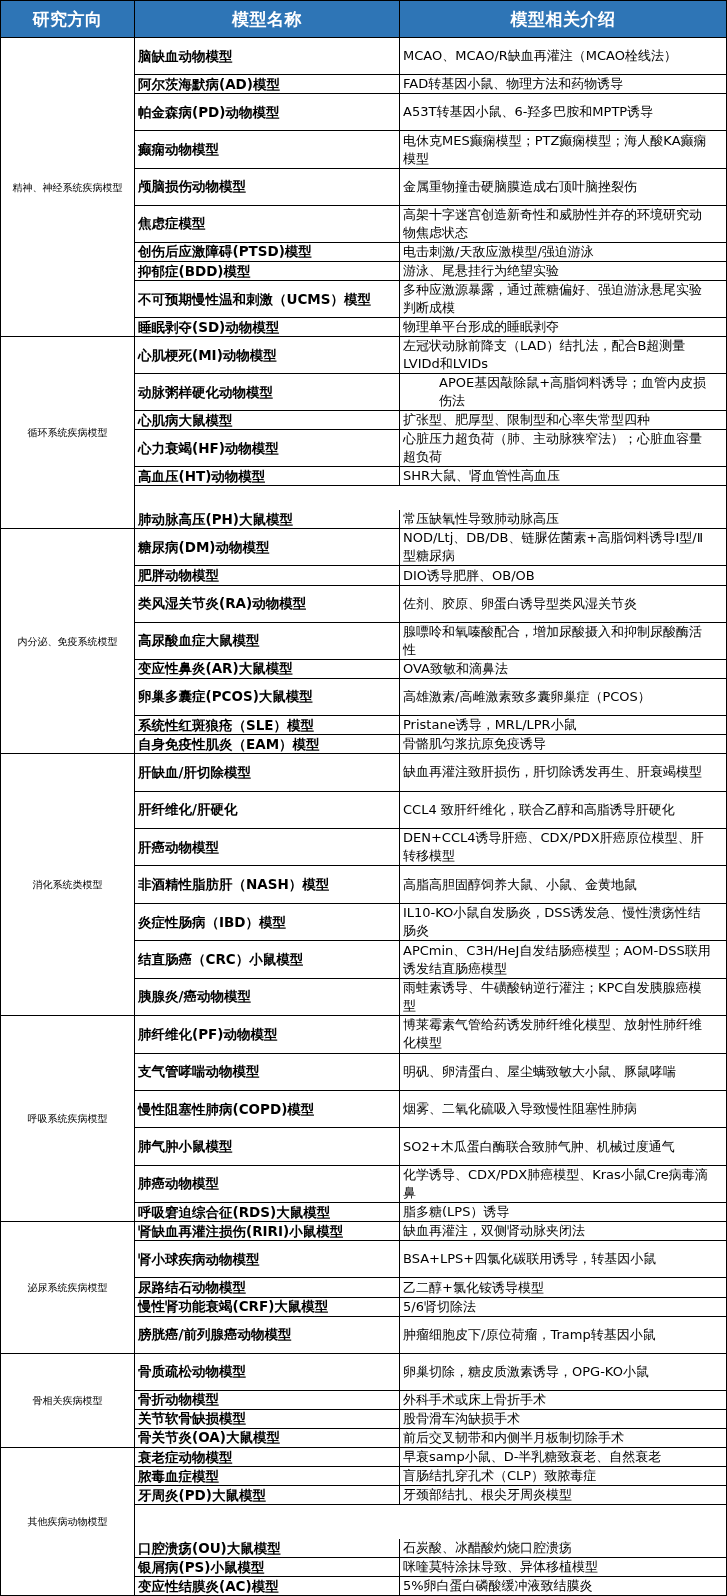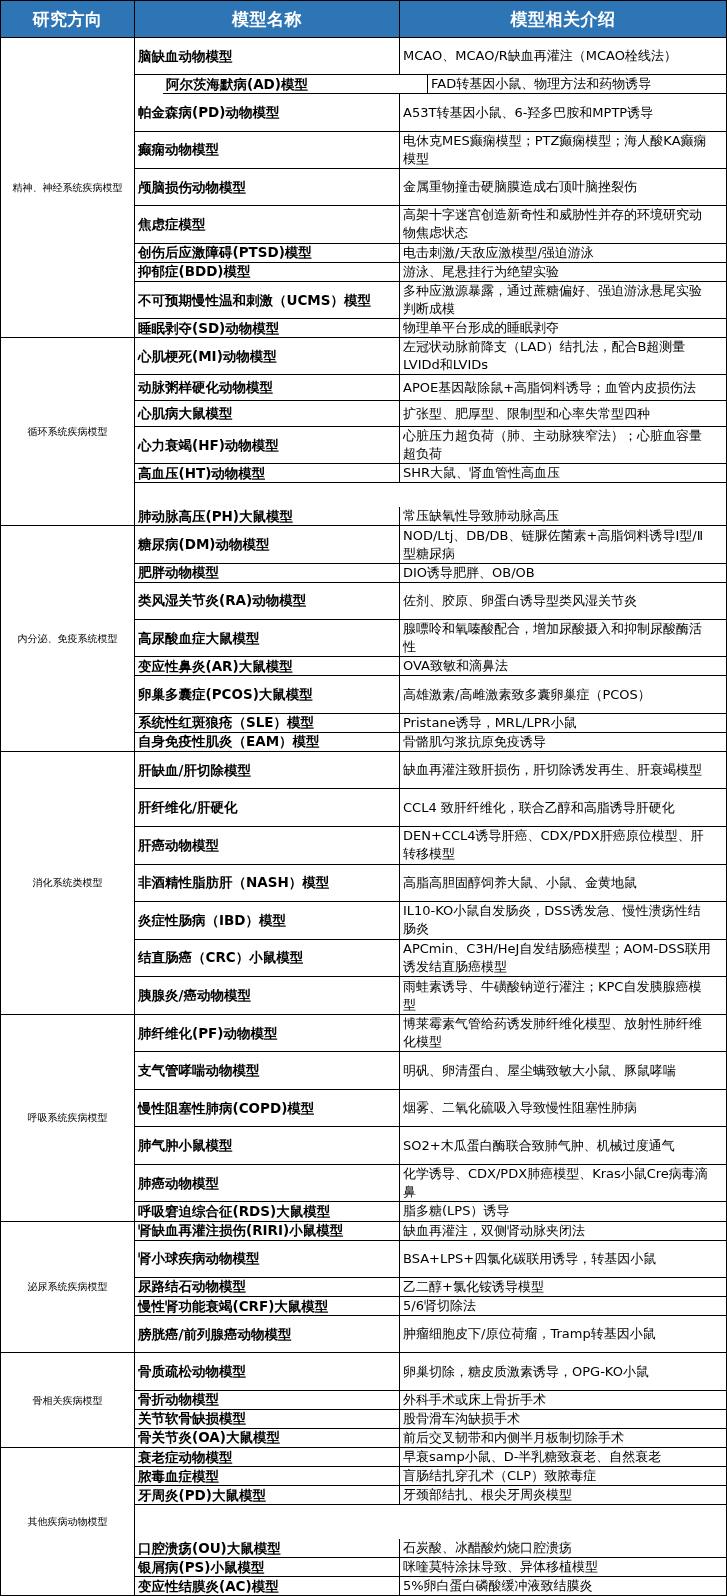--- a/index.html
+++ b/index.html
@@ -30,21 +30,21 @@
     <div class="hc c3">模型相关介绍</div>
   </div>
   <div class="body" id="tbody">
       <div class="group" style="flex: 16 0 0px;">
         <div class="gname c1">精神、神经系统疾病模型</div>
         <div class="rows">
           <div class="row" style="flex: 2 0 0px;">
             <div class="c2">脑缺血动物模型</div>
             <div class="c3">MCAO、MCAO/R缺血再灌注（MCAO栓线法）</div>
           </div>
-          <div class="row" style="flex: 1 0 0px; margin-left: 28px;">
+          <div class="row" style="flex: 1 0 0px;">
             <div class="c2">阿尔茨海默病(AD)模型</div>
             <div class="c3">FAD转基因小鼠、物理方法和药物诱导</div>
           </div>
           <div class="row" style="flex: 2 0 0px;">
             <div class="c2">帕金森病(PD)动物模型</div>
             <div class="c3">A53T转基因小鼠、6-羟多巴胺和MPTP诱导</div>
           </div>
           <div class="row" style="flex: 2 0 0px;">
             <div class="c2">癫痫动物模型</div>
             <div class="c3">电休克MES癫痫模型；PTZ癫痫模型；海人酸KA癫痫模型</div>
@@ -75,21 +75,21 @@
           </div>
         </div>
       </div>
       <div class="group" style="flex: 10 0 0px;">
         <div class="gname c1">循环系统疾病模型</div>
         <div class="rows">
           <div class="row" style="flex: 2 0 0px;">
             <div class="c2">心肌梗死(MI)动物模型</div>
             <div class="c3">左冠状动脉前降支（LAD）结扎法，配合B超测量LVIDd和LVIDs</div>
           </div>
-          <div class="row" style="flex: 2 0 0px;">
+          <div class="row" style="flex: 2 0 0px; gap: 36px;">
             <div class="c2">动脉粥样硬化动物模型</div>
             <div class="c3">APOE基因敲除鼠+高脂饲料诱导；血管内皮损伤法</div>
           </div>
           <div class="row" style="flex: 2 0 0px;">
             <div class="c2">心肌病大鼠模型</div>
             <div class="c3">扩张型、肥厚型、限制型和心率失常型四种</div>
           </div>
           <div class="row" style="flex: 2 0 0px;">
             <div class="c2">心力衰竭(HF)动物模型</div>
             <div class="c3">心脏压力超负荷（肺、主动脉狭窄法）；心脏血容量超负荷</div>

